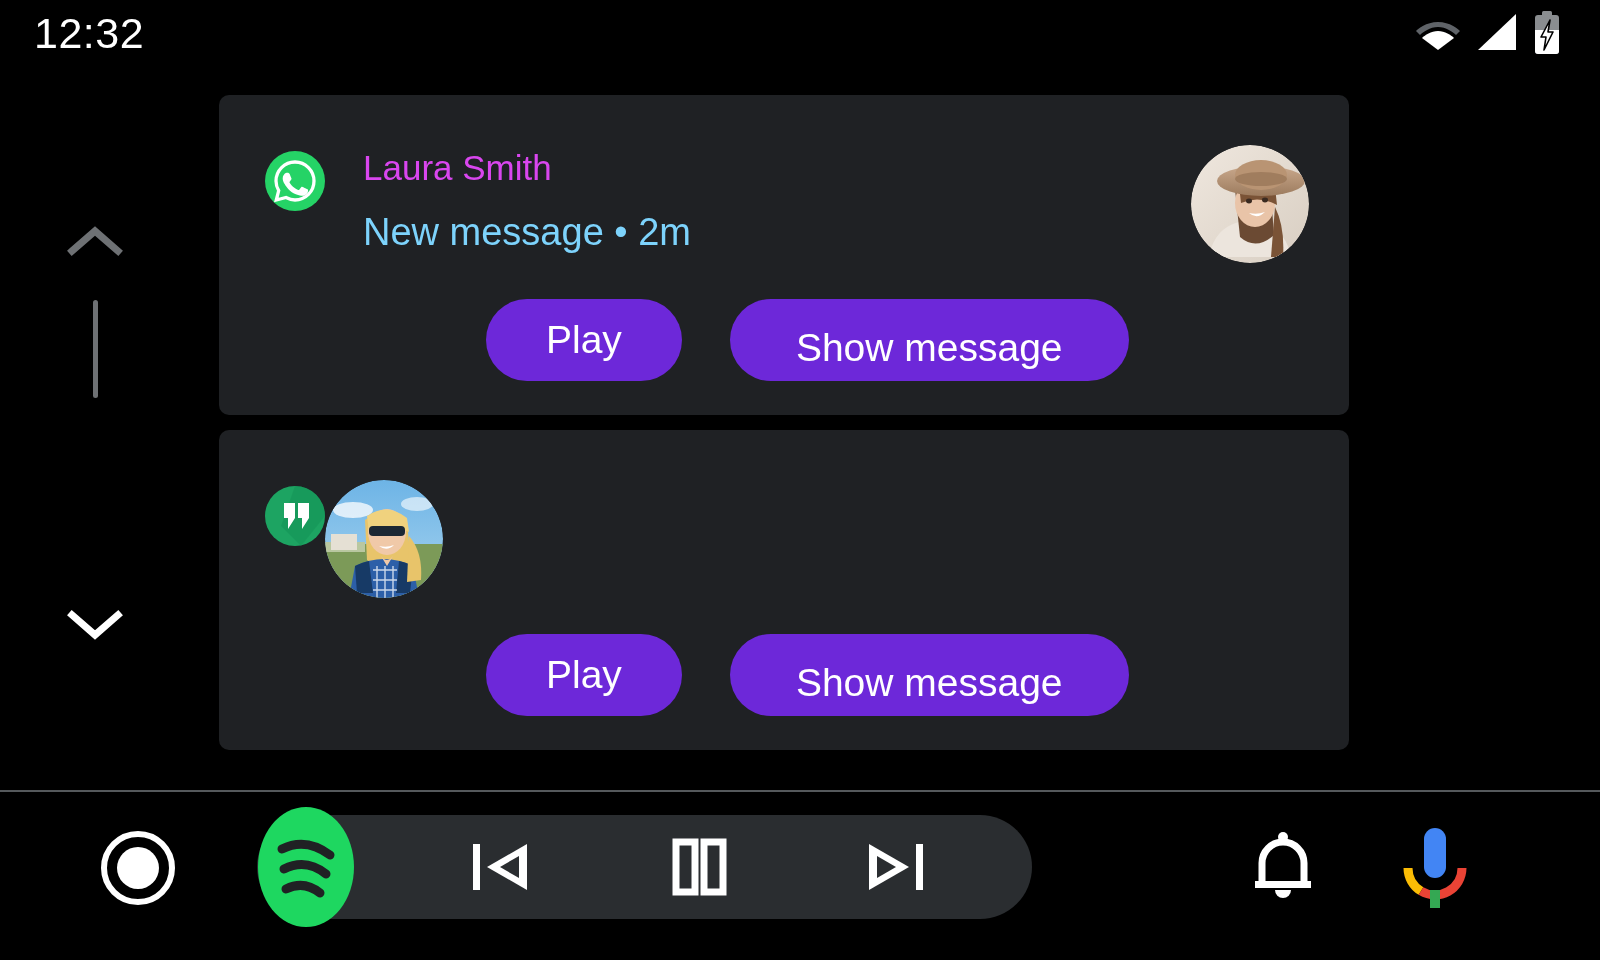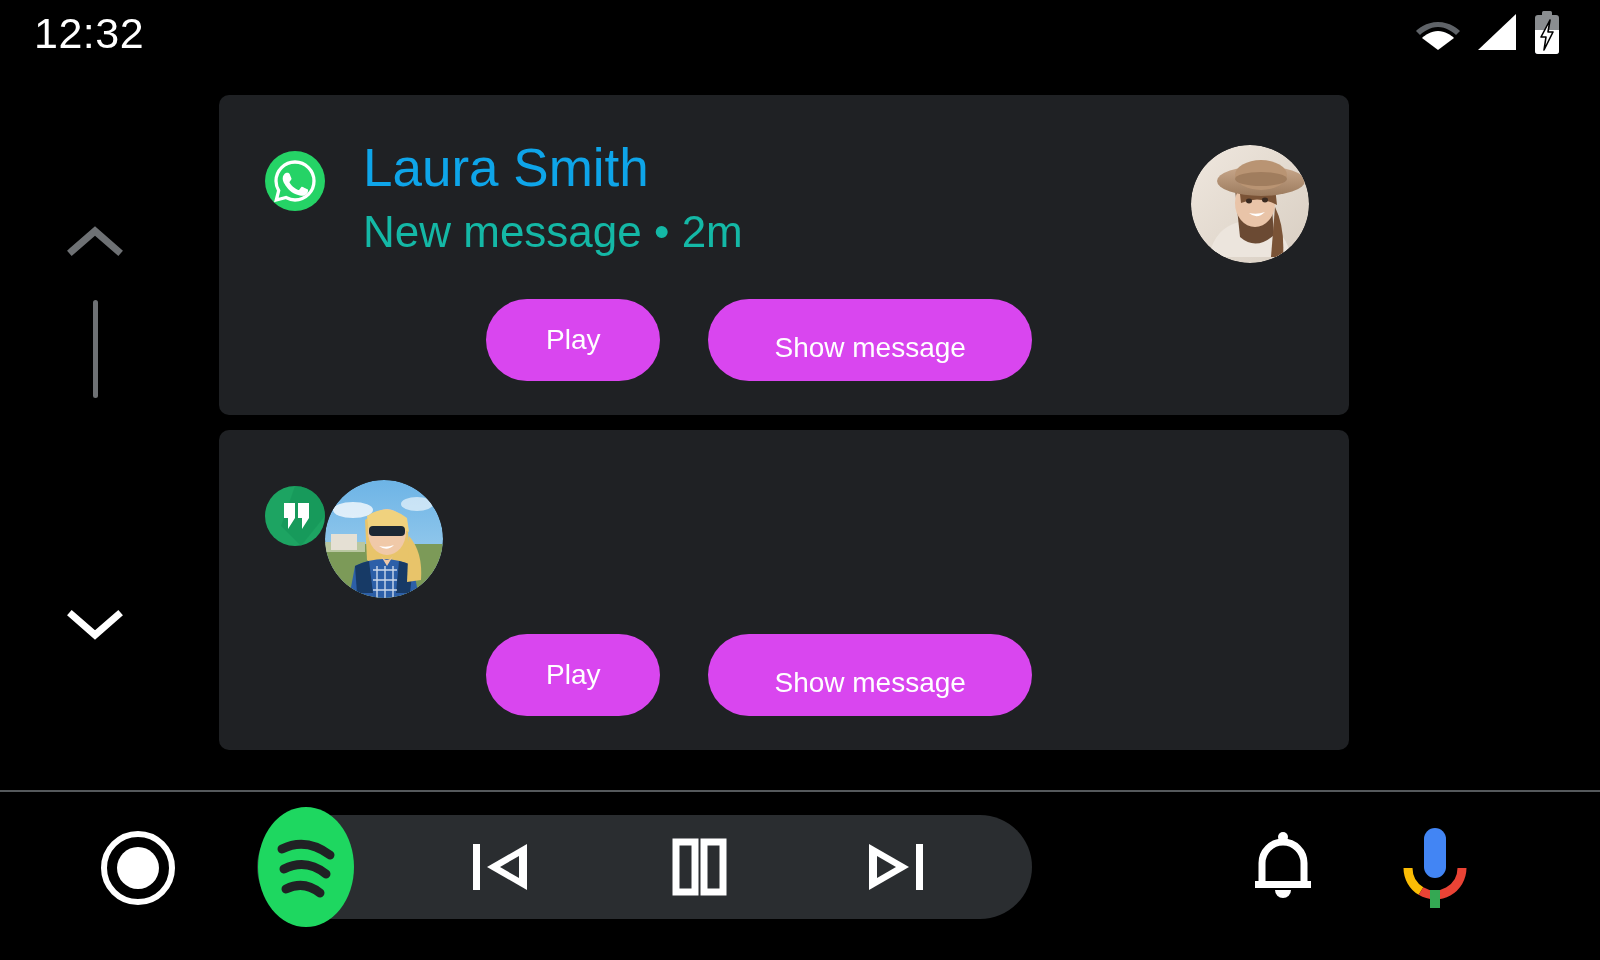--- a/index.html
+++ b/index.html
@@ -104,29 +104,29 @@
   }
   .app-icon svg { display: block; }
 
   .card-text {
     margin-left: 38px;
     flex: 1 1 auto;
     min-width: 0;
   }
 
   .sender-name {
-    color: #0ea5e9;
-    font-size: 53px;
+    color: #d946ef;
+    font-size: 35px;
     line-height: 62px;
     white-space: nowrap;
   }
 
   .message-sub {
-    color: #14b8a6;
-    font-size: 44px;
+    color: #7dd3fc;
+    font-size: 38px;
     line-height: 46px;
     margin-top: 10px;
     white-space: nowrap;
   }
 
   .avatar {
     width: 118px;
     height: 118px;
     border-radius: 50%;
     flex: 0 0 118px;
@@ -138,26 +138,26 @@
 
   .card-actions {
     display: flex;
     gap: 48px;
     padding-left: 267px;
     margin-top: 36px;
   }
 
   .action-button {
     height: 82px;
-    background: #d946ef;
+    background: #6d28d9;
     border: none;
     border-radius: 41px;
     color: #ffffff;
     font-family: "Liberation Sans", sans-serif;
-    font-size: 28px;
+    font-size: 39px;
     line-height: 82px;
     padding: 0 60px;
     cursor: pointer;
     white-space: nowrap;
   }
   .action-button.wide { padding: 8px 66px; }
 
   
   #nav-divider {
     position: absolute;

